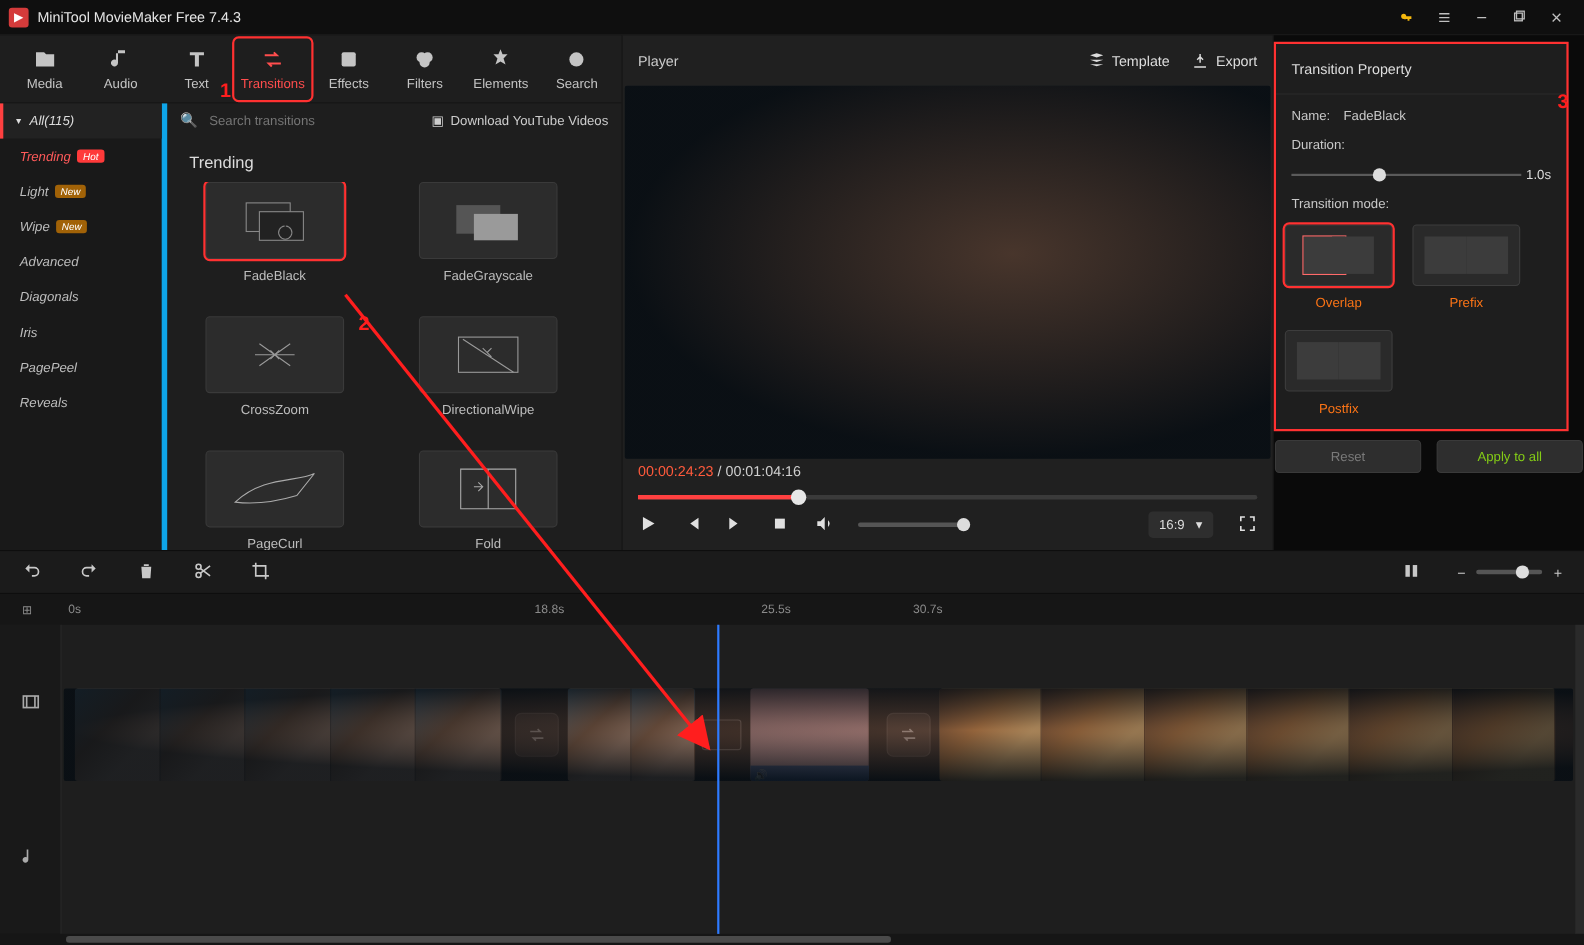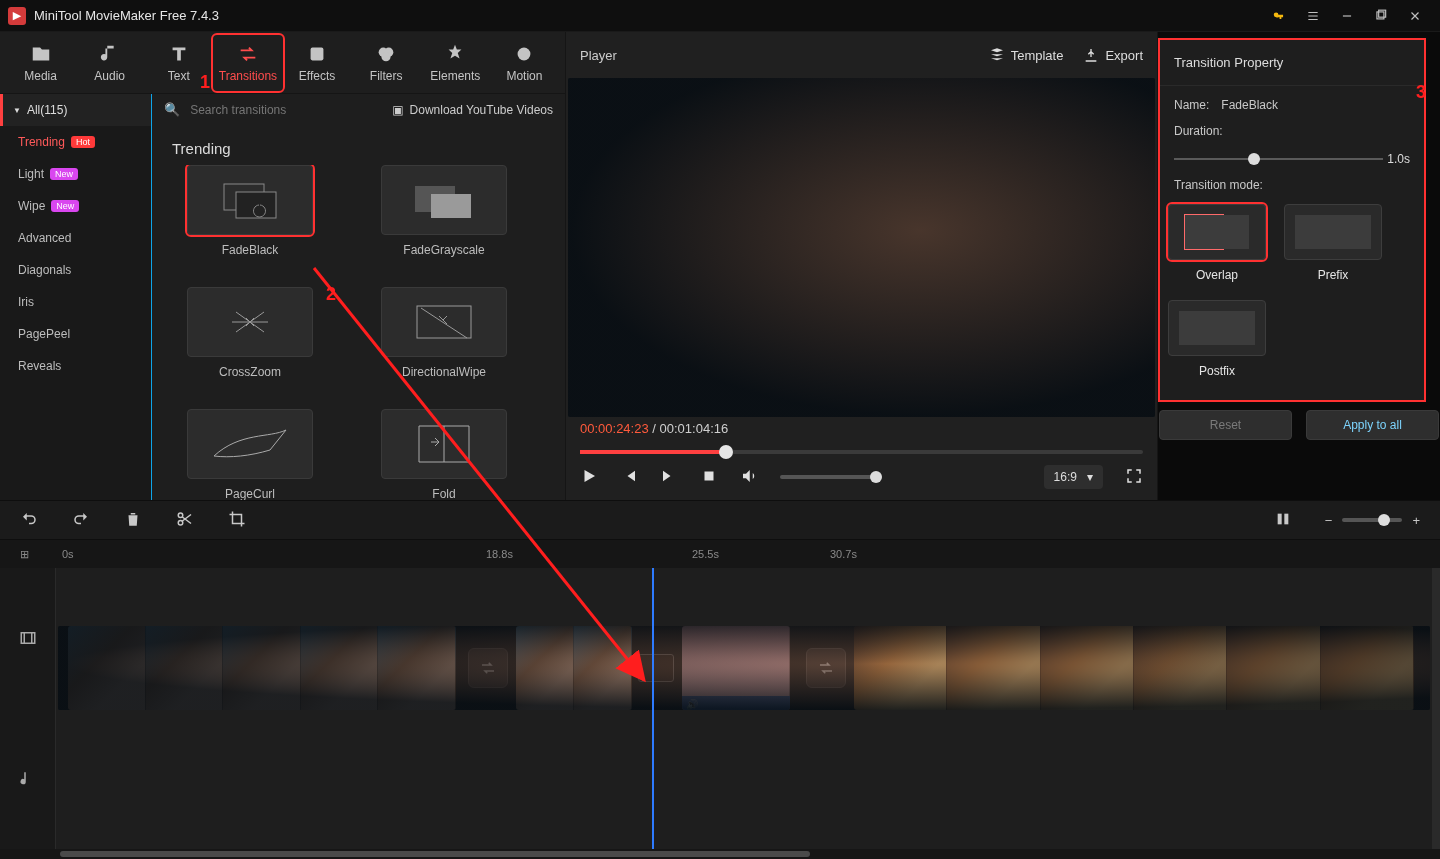--- a/index.html
+++ b/index.html
@@ -18,27 +18,27 @@
 .row-timeline { flex:1; display:flex; flex-direction:column; background:#1b1b1b;}
 
 
 .left-panel { width:565px; display:flex; flex-direction:column; background:#1e1e1e;}
 .toolbar { height:62px; display:flex; align-items:center; padding:12px 6px; gap:0; border-bottom:1px solid #151515;}
 .tool-btn { width:70px; height:56px; display:flex; flex-direction:column; align-items:center; justify-content:center; gap:4px; color:#c4c4c4; cursor:pointer; border-radius:4px;}
 .tool-btn svg { width:22px; height:22px;}
 .tool-btn.active { color:#ff4d4d; outline:2px solid #ff3131;}
 .tool-btn .lbl { font-size:12px;}
 .list-row { display:flex; flex:1; min-height:0;}
-.sidebar { width:152px; background:#191919; border-right:1px solid #0ea5e9; display:flex; flex-direction:column;}
+.sidebar { width:152px; background:#191919; border-right:5px solid #0ea5e9; display:flex; flex-direction:column;font-style:italic;}
 .all-hd { height:32px; display:flex; align-items:center; padding:0 10px; color:#ddd; background:#222; font-size:12px; border-left:3px solid #ff4040;}
 .all-hd::before { content:"▼"; font-size:8px; margin-right:6px;}
 .cat { padding:9px 18px; font-size:12px; color:#bdbdbd; cursor:pointer; display:flex; align-items:center; gap:6px;}
 .cat.active { color:#ff5a5a;}
 .badge { font-size:9px; padding:1px 5px; border-radius:3px; color:#fff;}
-.badge.hot{background:#ff3a3a;} .badge.new{background:#d946ef;}
+.badge.hot{background:#ff3a3a;} .badge.new{background:#a16207;}
 .grid-area { flex:1; display:flex; flex-direction:column;}
 .search-row { height:32px; display:flex; align-items:center; padding:0 12px; gap:10px;}
 .search-row input { flex:1; background:transparent; border:none; outline:none; color:#aaa; font-size:12px;}
 .dl-link { display:flex; align-items:center; gap:6px; font-size:12px; color:#ccc; cursor:pointer;}
 .section-title { padding:14px 20px 8px; font-size:15px; color:#dcdcdc;}
 .thumb-grid { padding:0 18px; display:grid; grid-template-columns:repeat(2,160px); gap:30px 34px; overflow-y:auto;}
 .thumb { display:flex; flex-direction:column; align-items:center; gap:8px; cursor:pointer;}
 .thumb .box { width:126px; height:70px; background:#2c2c2c; border:1px solid #3a3a3a; border-radius:4px; display:flex; align-items:center; justify-content:center; color:#888;}
 .thumb.selected .box { outline:2px solid #ff3131;}
 .thumb .cap { font-size:12px; color:#bdbdbd;}
@@ -57,36 +57,36 @@
 .timecodes .cur{color:#ff5a3c;} .timecodes .tot{color:#cfcfcf;}
 .controls { height:46px; display:flex; align-items:center; padding:0 14px; gap:22px;}
 .cbtn { color:#e0e0e0; cursor:pointer;}
 .cbtn svg{width:18px;height:18px;}
 .vol-slider { width:96px; height:4px; background:#555; position:relative; border-radius:2px;}
 .vol-slider .k{position:absolute; right:0; top:50%; width:12px; height:12px; background:#ddd; border-radius:50%; transform:translate(50%,-50%);}
 .controls .sp{flex:1;}
 .aspect { display:flex; align-items:center; gap:10px; background:#2e2e2e; padding:5px 10px; border-radius:4px; color:#ddd; font-size:12px; cursor:pointer;}
 
 
-.props { width:268px; background:#1e1e1e; display:flex; flex-direction:column; border:2px solid #ff3131; margin:6px 6px 0 0; padding-bottom:10px; position:relative;}
+.props { width:268px; background:#1e1e1e; display:flex; flex-direction:column; border:2px solid #ff3131; margin:6px 6px 0 0; position:relative;}
 .props-hd { height:46px; display:flex; align-items:center; padding:0 14px; color:#ddd; font-size:13px; border-bottom:1px solid #2a2a2a;}
 .prow { padding:12px 14px 0; font-size:12px; color:#c8c8c8; display:flex; gap:12px;}
 .dur-slider { margin:14px 14px 0; display:flex; align-items:center; gap:4px;}
 .dur-slider .track{flex:1;height:2px;background:#5a5a5a;position:relative;}
 .dur-slider .dk{position:absolute;left:38%;top:50%;width:12px;height:12px;background:#ddd;border-radius:50%;transform:translate(-50%,-50%);}
 .dur-slider .val{font-size:12px;color:#ddd;}
 .mode-grid { padding:12px 8px; display:flex; flex-wrap:wrap; gap:18px 18px;}
 .mode { display:flex; flex-direction:column; align-items:center; gap:8px; cursor:pointer;}
 .mode .m{width:98px;height:56px;background:#2a2a2a;border:1px solid #3d3d3d;border-radius:4px;display:flex;align-items:center;justify-content:center;gap:0;}
 .mode.sel .m{outline:2px solid #ff3131;}
 .mode .a,.mode .b{width:38px;height:34px;background:#3c3c3c;}
 .mode.sel .a{outline:1px solid #ff6a6a;}
-.mode .cap{font-size:12px;color:#e5e5e5;}
+.mode .cap{font-size:12px;color:#f97316;}
 .btn-row { display:flex; gap:14px; padding:8px 1px;}
-.btn-row button { flex:1; height:30px; background:#2e2e2e; border:1px solid #3a3a3a; color:#7dd3fc; border-radius:4px; cursor:pointer; font-size:12px;}
+.btn-row button { flex:1; height:30px; background:#2e2e2e; border:1px solid #3a3a3a; color:#84cc16; border-radius:4px; cursor:pointer; font-size:12px;}
 .btn-row button.dim{color:#7a7a7a;}
 
 
 .ann { position:absolute; color:#ff1e1e; font-size:18px; font-weight:600; pointer-events:none;}
 
 
 .tl-tools { height:40px; background:#1b1b1b; display:flex; align-items:center; padding:0 20px; gap:34px; border-top:1px solid #0e0e0e; border-bottom:1px solid #0e0e0e;}
 .tl-tools .sp{flex:1;}
 .tl-tools .ico{color:#c8c8c8; cursor:pointer;}
 .zoom { display:flex; align-items:center; gap:10px;}
@@ -194,21 +194,21 @@
       <div class="tool-btn">
           <svg viewBox="0 0 24 24" fill="currentColor">
             <path d="M12 2l2 5h5l-4 4 2 6-5-3-5 3 2-6-4-4h5z"></path>
           </svg>
           <span class="lbl">Elements</span>
         </div>
       <div class="tool-btn">
           <svg viewBox="0 0 24 24" fill="currentColor">
             <circle cx="12" cy="12" r="7"></circle>
           </svg>
-          <span class="lbl">Motion</span>
+          <span class="lbl">Search</span>
         </div>
     </div>
     <span class="ann" style="left:200px;top:40px;">1</span>
 
     <div class="list-row">
       <div class="sidebar">
         <div class="all-hd">All(115)</div>
         <div class="cat active">
             <span>Trending</span>
             <span class="badge hot">Hot</span>

